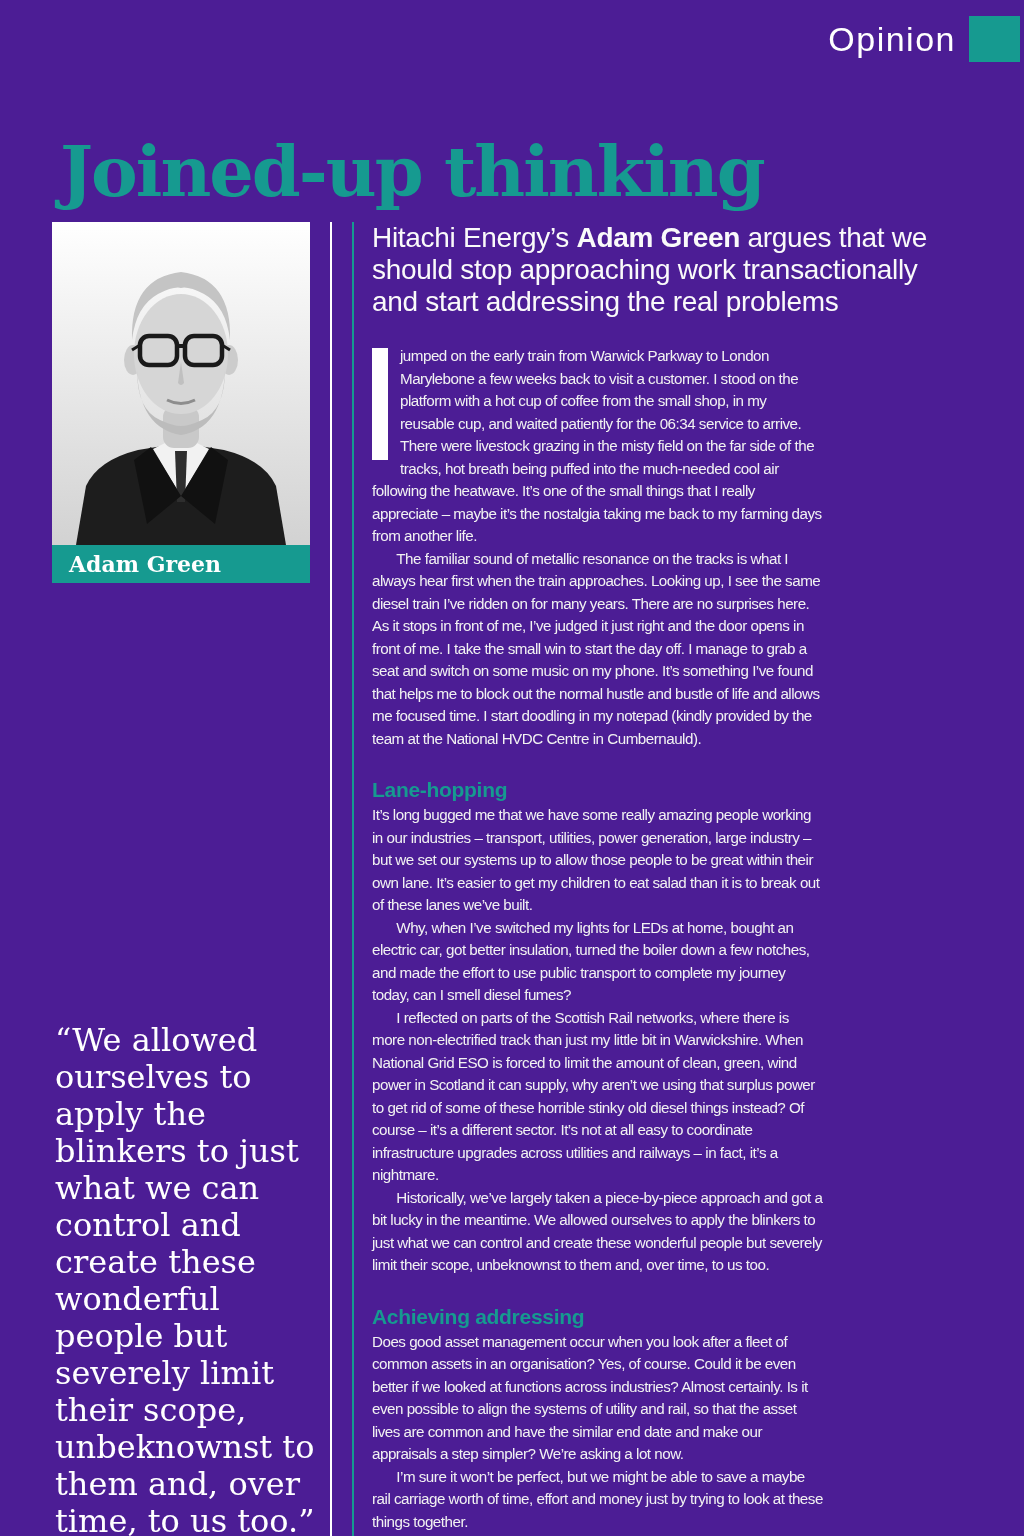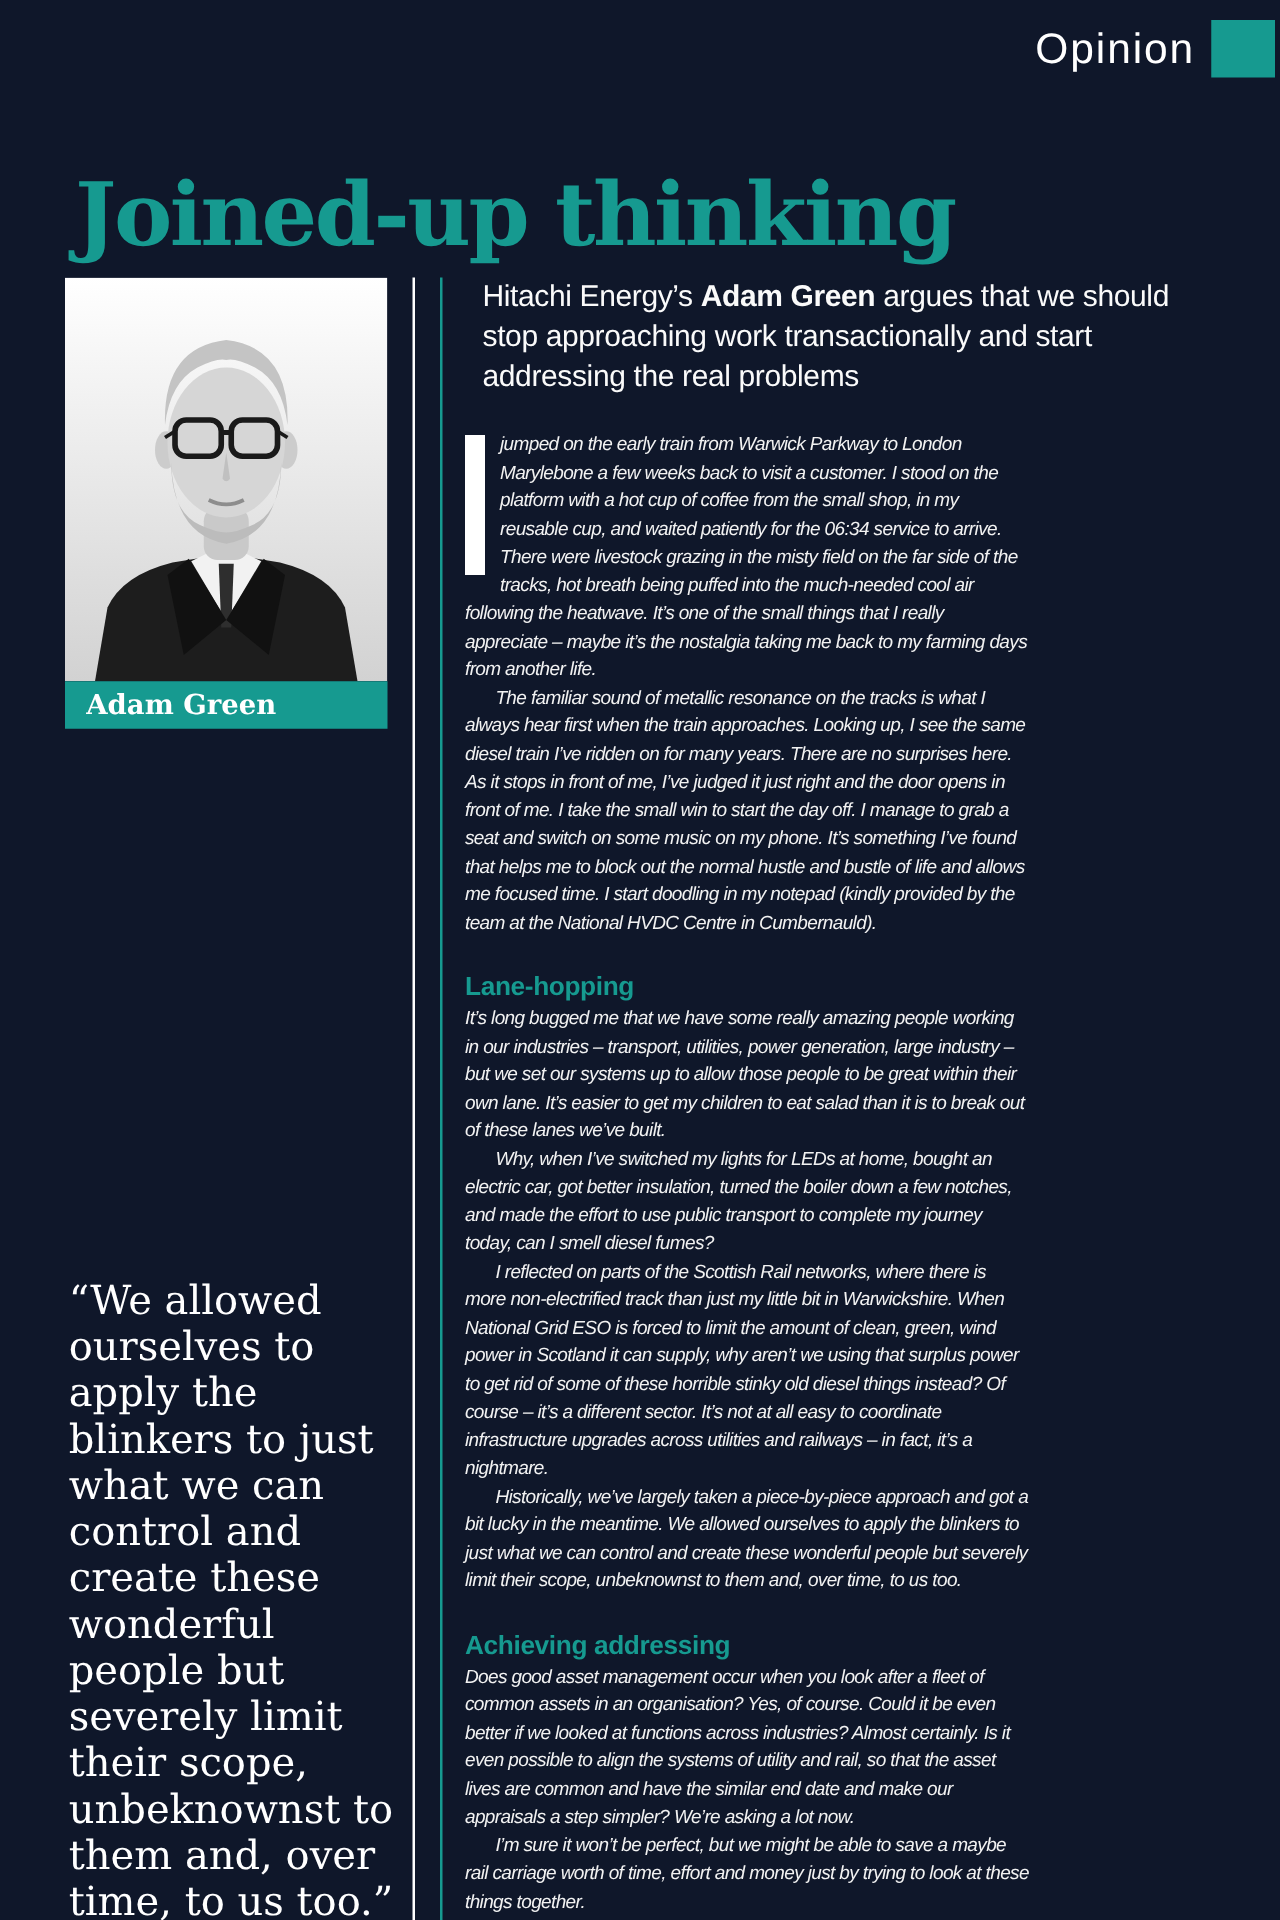--- a/index.html
+++ b/index.html
@@ -1,17 +1,17 @@
 <!DOCTYPE html>
 <html><head>
 <meta charset="utf-8">
 <style>
   html,body{margin:0;padding:0;background:#000;}
   .page{
-    position:relative;width:1024px;height:1536px;background:#0f172a;
+    position:relative;width:1024px;height:1536px;background:#4c1d95;
     overflow:hidden;font-family:"Liberation Sans",sans-serif;
     --accent:#169a90;
   }
   
   .kicker{position:absolute;top:16px;right:4px;display:flex;align-items:center;gap:13px;}
   .kicker-label{
     color:#fff;font-size:34px;font-weight:300;letter-spacing:1.5px;
     font-family:"Liberation Sans",sans-serif;
   }
   .kicker-square{width:51px;height:46px;background:var(--accent);}
@@ -35,30 +35,30 @@
     font-family:"DejaVu Serif","Liberation Serif",serif;
     font-size:32px;line-height:37px;color:#fff;font-weight:normal;
   }
   
   .rule{position:absolute;top:222px;width:2px;height:1314px;}
   .rule-white{left:330px;background:#fff;}
   .rule-accent{left:352px;background:var(--accent);}
   
   .standfirst{
     position:absolute;left:372px;top:222px;width:575px;
-    color:#fafafa;font-size:24px;line-height:32px;letter-spacing:-0.3px;margin-left:14px;
+    color:#fafafa;font-size:28px;line-height:32px;letter-spacing:-0.3px;
   }
   .standfirst b{font-weight:bold;}
   
   .article-col{
     position:absolute;left:372px;top:345px;width:452px;
     color:#f2f2f2;font-size:15.2px;line-height:22.5px;letter-spacing:-0.5px;
     text-align:left;
   }
-  .article-col p{margin:0;font-style:italic;}
+  .article-col p{margin:0;}
   .article-col p.indent{text-indent:1.6em;}
   .drop-cap{
     float:left;width:16px;height:112px;background:#fff;
     margin:3px 12px 2px 0;overflow:hidden;color:transparent;font-size:0;
   }
   .section-heading{
     margin:28px 0 2px 0;color:var(--accent);
     font-size:21px;font-weight:bold;letter-spacing:-0.3px;line-height:24px;
   }
 </style>

